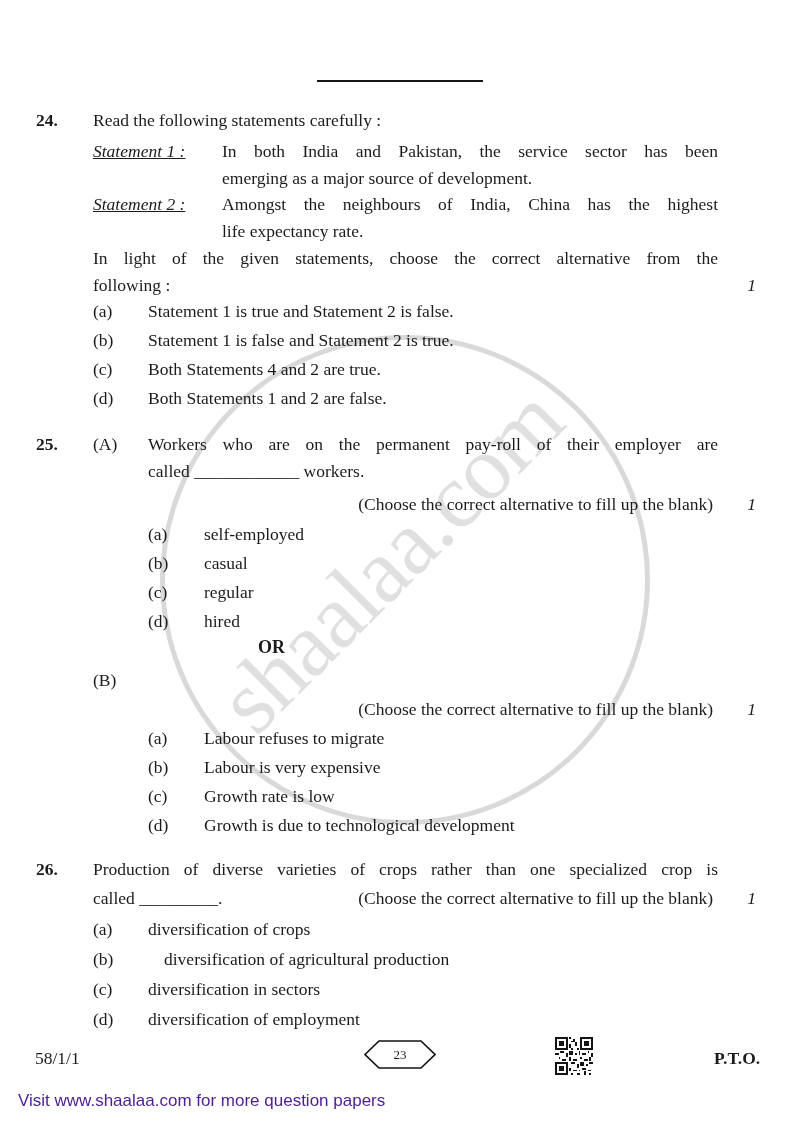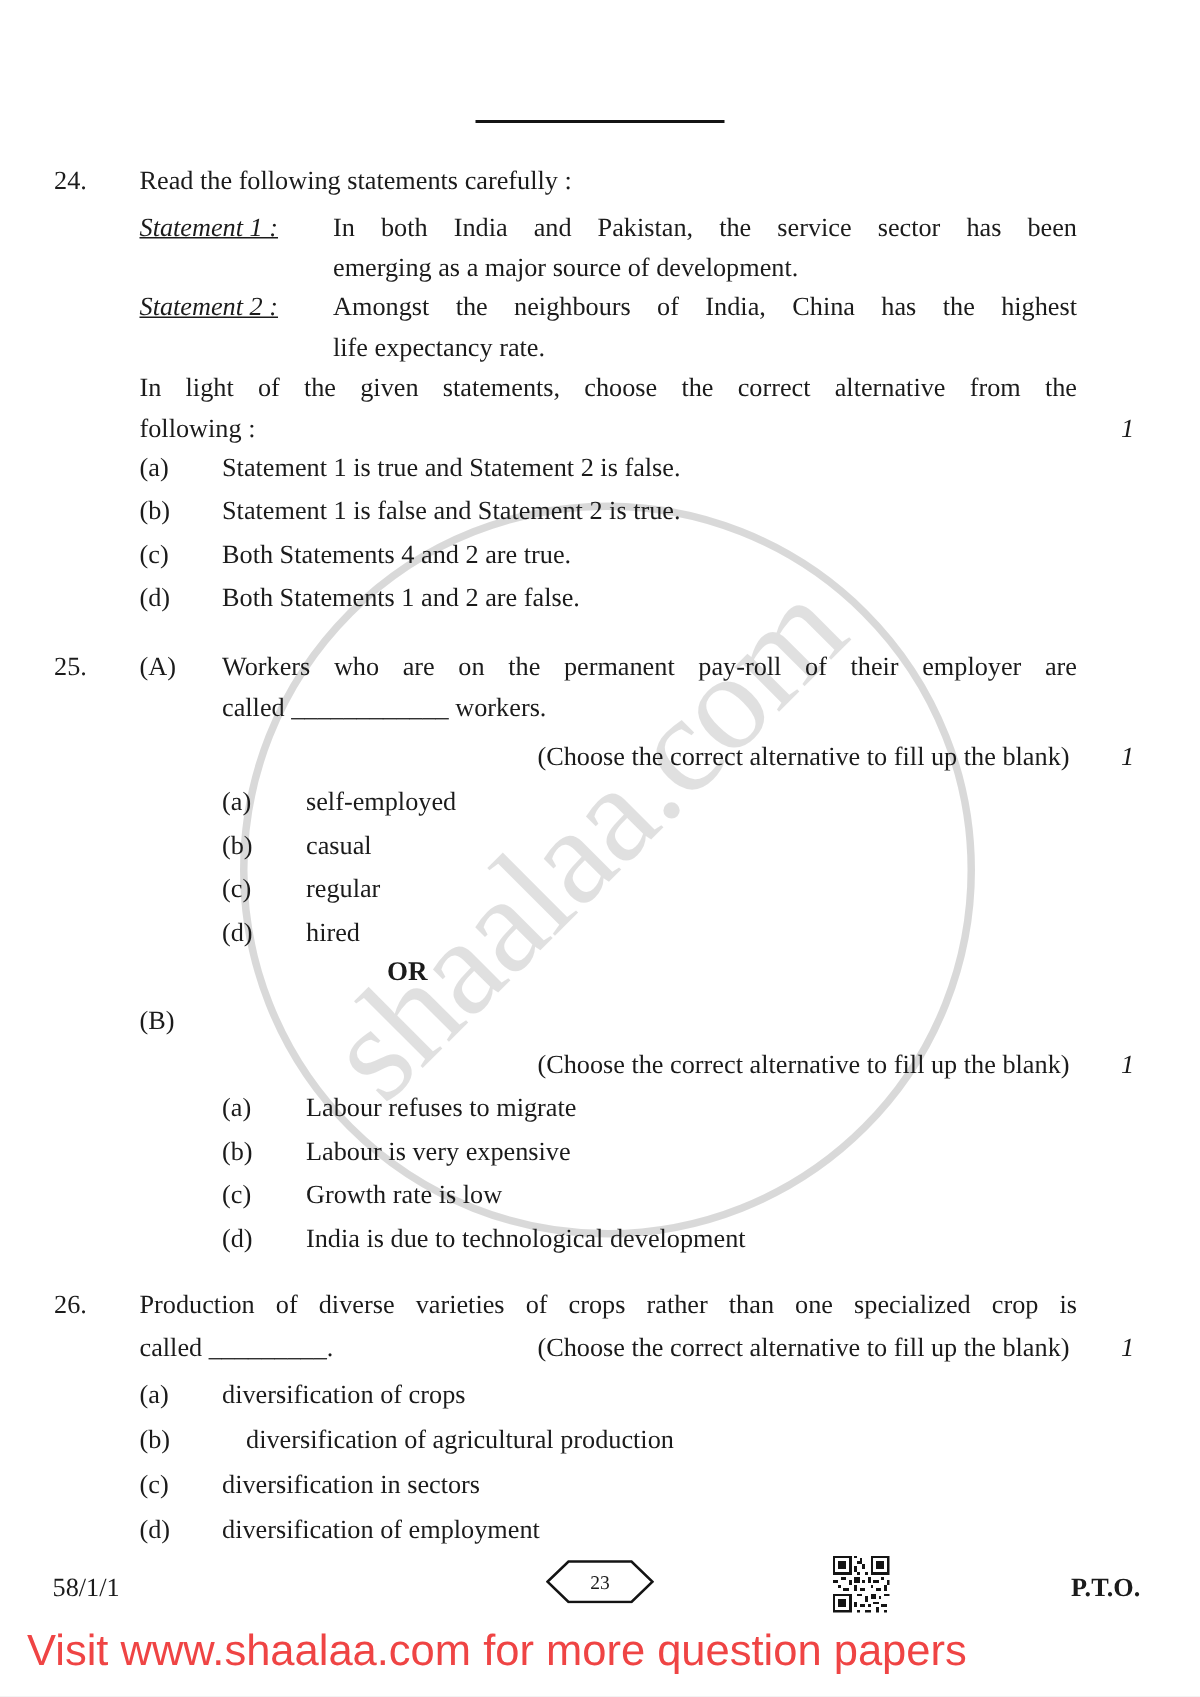--- a/index.html
+++ b/index.html
@@ -5,21 +5,21 @@
   html,body{margin:0;padding:0;background:#e9e9e9;}
   .page{
     position:relative;width:800px;height:1131px;background:#ffffff;
     font-family:"Liberation Serif","DejaVu Serif",serif;
     font-size:17.5px;line-height:22px;color:#1b1b1b;overflow:hidden;
     margin:0 auto;
   }
   .ln{position:absolute;white-space:pre;}
   .just{white-space:normal;text-align:justify;text-align-last:justify;}
   .rtl{white-space:normal;text-align:right;}
-  .num{font-weight:normal;}
+  .num{font-weight:bold;}
   .it{font-style:italic;text-decoration:underline;}
   .mark{position:absolute;right:44px;font-style:italic;}
   .rule{position:absolute;left:317px;top:80px;width:166px;height:0;border-top:2.5px solid #141414;}
   
   .wm-circle{
     position:absolute;left:160px;top:335px;width:480px;height:480px;
     border:5px solid rgba(0,0,0,0.15);border-radius:50%;pointer-events:none;
   }
   .wm-text{
     position:absolute;left:390px;top:560px;transform:translate(-50%,-50%) rotate(-45deg);
@@ -28,21 +28,21 @@
   }
   .or{font-weight:bold;font-size:18px;}
   
   .hexwrap{position:absolute;left:364px;top:1040px;width:72px;height:29px;}
   .hexwrap .pgnum{position:absolute;inset:0;display:flex;align-items:center;justify-content:center;font-size:13px;}
   .qr{position:absolute;left:555px;top:1037px;width:38px;height:38px;}
   .pto{font-weight:600;}
   .banner{
     position:absolute;left:18px;top:1090px;
     font-family:"Liberation Sans","DejaVu Sans",sans-serif;
-    font-size:29px;color:#ef4444;white-space:pre;
+    font-size:17px;color:#4c1d95;white-space:pre;
   }
 </style>
 </head>
 <body>
 
 <div class="page">
 
   <div class="wm-circle"></div>
   <div class="wm-text">shaalaa.com</div>
 
@@ -96,21 +96,21 @@
   <div class="ln rtl" style="left:93px;top:698px;width:620px">(Choose the correct alternative to fill up the blank)</div>
   <div class="mark" style="top:698px">1</div>
 
   <div class="ln" style="left:148px;top:727px">(a)</div>
   <div class="ln" style="left:204px;top:727px">Labour refuses to migrate</div>
   <div class="ln" style="left:148px;top:756px">(b)</div>
   <div class="ln" style="left:204px;top:756px">Labour is very expensive</div>
   <div class="ln" style="left:148px;top:785px">(c)</div>
   <div class="ln" style="left:204px;top:785px">Growth rate is low</div>
   <div class="ln" style="left:148px;top:814px">(d)</div>
-  <div class="ln" style="left:204px;top:814px">India is due to technological development</div>
+  <div class="ln" style="left:204px;top:814px">Growth is due to technological development</div>
 
   <div class="ln num" style="left:36px;top:858px">26.</div>
   <div class="ln just" style="left:93px;top:858px;width:625px">Production of diverse varieties of crops rather than one specialized crop is</div>
   <div class="ln" style="left:93px;top:887px">called _________.</div>
   <div class="ln rtl" style="left:260px;top:887px;width:453px">(Choose the correct alternative to fill up the blank)</div>
   <div class="mark" style="top:887px">1</div>
 
   <div class="ln" style="left:93px;top:918px">(a)</div>
   <div class="ln" style="left:148px;top:918px">diversification of crops</div>
   <div class="ln" style="left:93px;top:948px">(b)</div>

